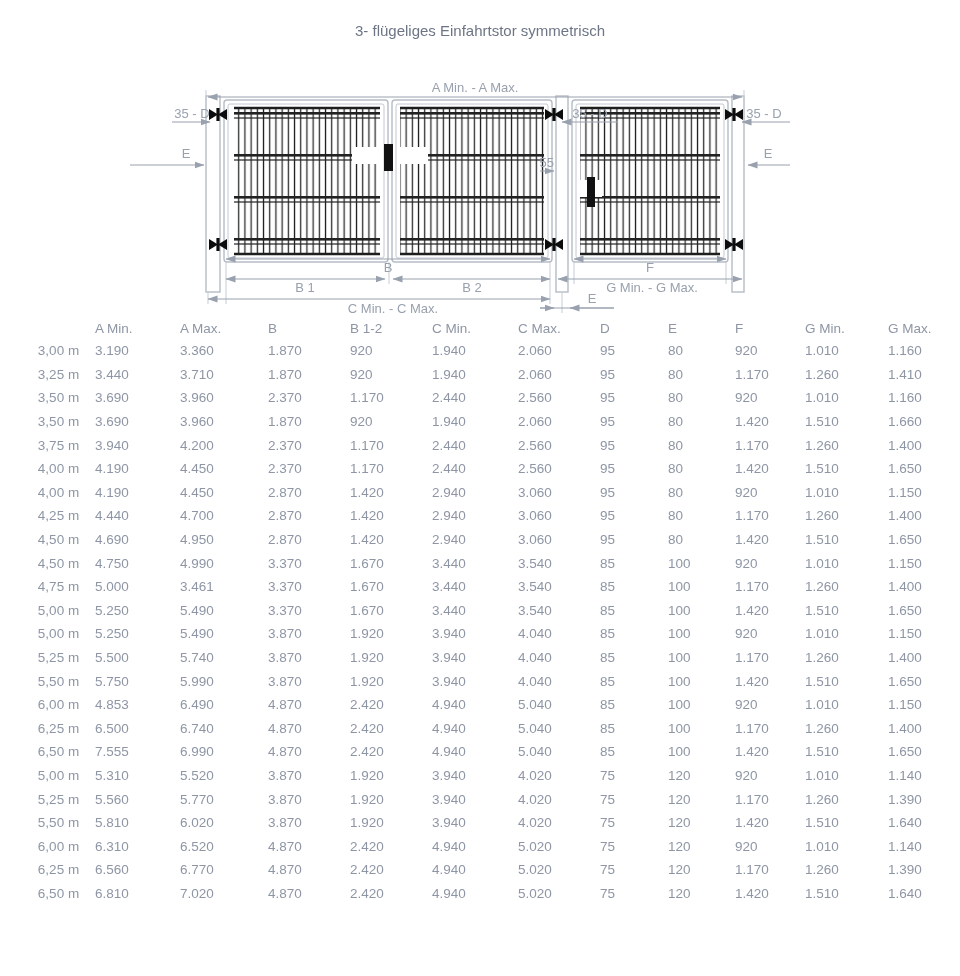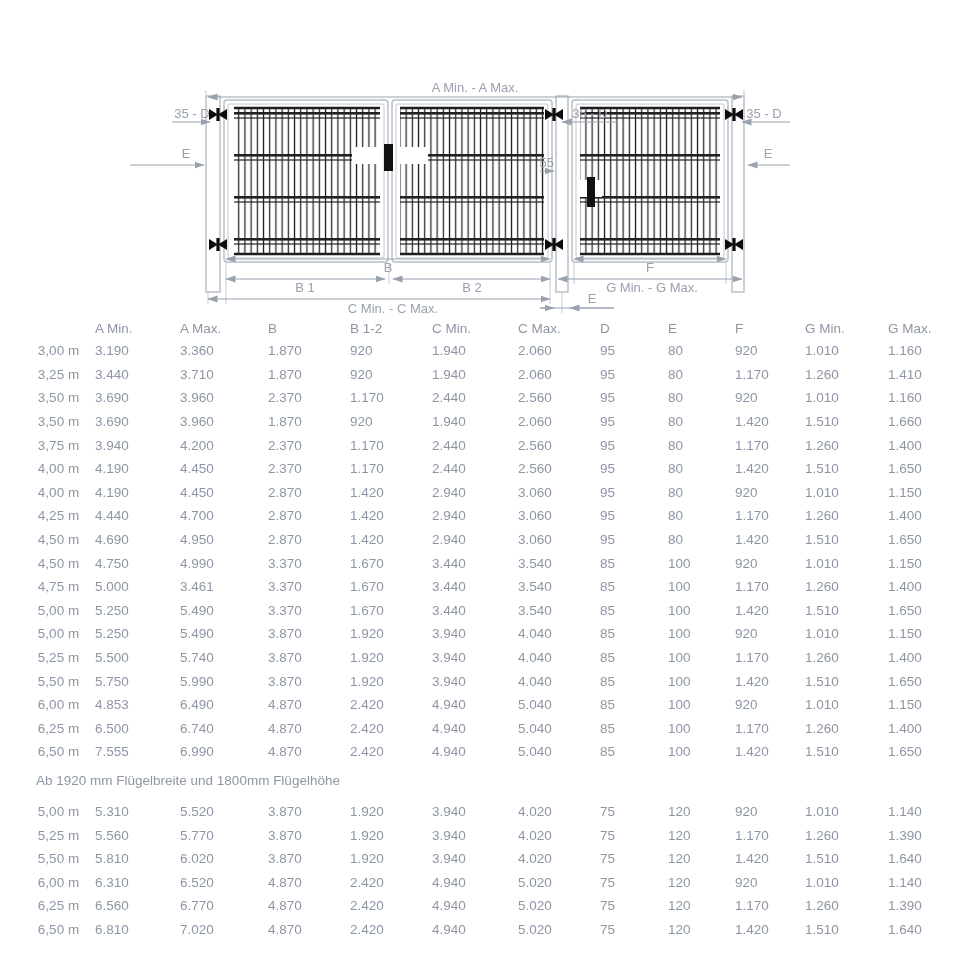--- a/index.html
+++ b/index.html
@@ -27,20 +27,21 @@
   .rows .trow{height:23.6px;}
   .rows .c0{text-align:center;padding-right:14px;}
   .note{padding-left:36px;line-height:18px;margin:8px 0 10px 0;font-size:13.5px;}
 </style>
 </head>
 <body>
 
 <div id="page">
 
   <div class="title-block">
+    <div class="title-line">3- flügeliges Einfahrtstor symmetrisch</div>
   </div>
 
   <svg id="diagram" width="960" height="252" viewBox="0 0 960 252">
     <defs>
       <pattern id="mesh" width="6.2" height="42" patternUnits="userSpaceOnUse">
         <rect width="6.2" height="42" fill="#fff"></rect>
         <rect x="0" y="0" width="6.2" height="2.6" fill="#222"></rect>
         <rect x="0" y="5.4" width="6.2" height="1.2" fill="#222"></rect>
         <rect x="2.5" y="0" width="1.25" height="42" fill="#222"></rect>
       </pattern>
@@ -419,21 +420,20 @@
             <span class="tcell c4">2.420</span>
             <span class="tcell c5">4.940</span>
             <span class="tcell c6">5.040</span>
             <span class="tcell c7">85</span>
             <span class="tcell c8">100</span>
             <span class="tcell c9">1.420</span>
             <span class="tcell c10">1.510</span>
             <span class="tcell c11">1.650</span>
           </div>
         </div>
-        <div class="note">Ab 1920 mm Flügelbreite und 1800mm Flügelhöhe</div>
         <div class="rows">
           <div class="trow">
             <span class="tcell c0">5,00 m</span>
             <span class="tcell c1">5.310</span>
             <span class="tcell c2">5.520</span>
             <span class="tcell c3">3.870</span>
             <span class="tcell c4">1.920</span>
             <span class="tcell c5">3.940</span>
             <span class="tcell c6">4.020</span>
             <span class="tcell c7">75</span>

